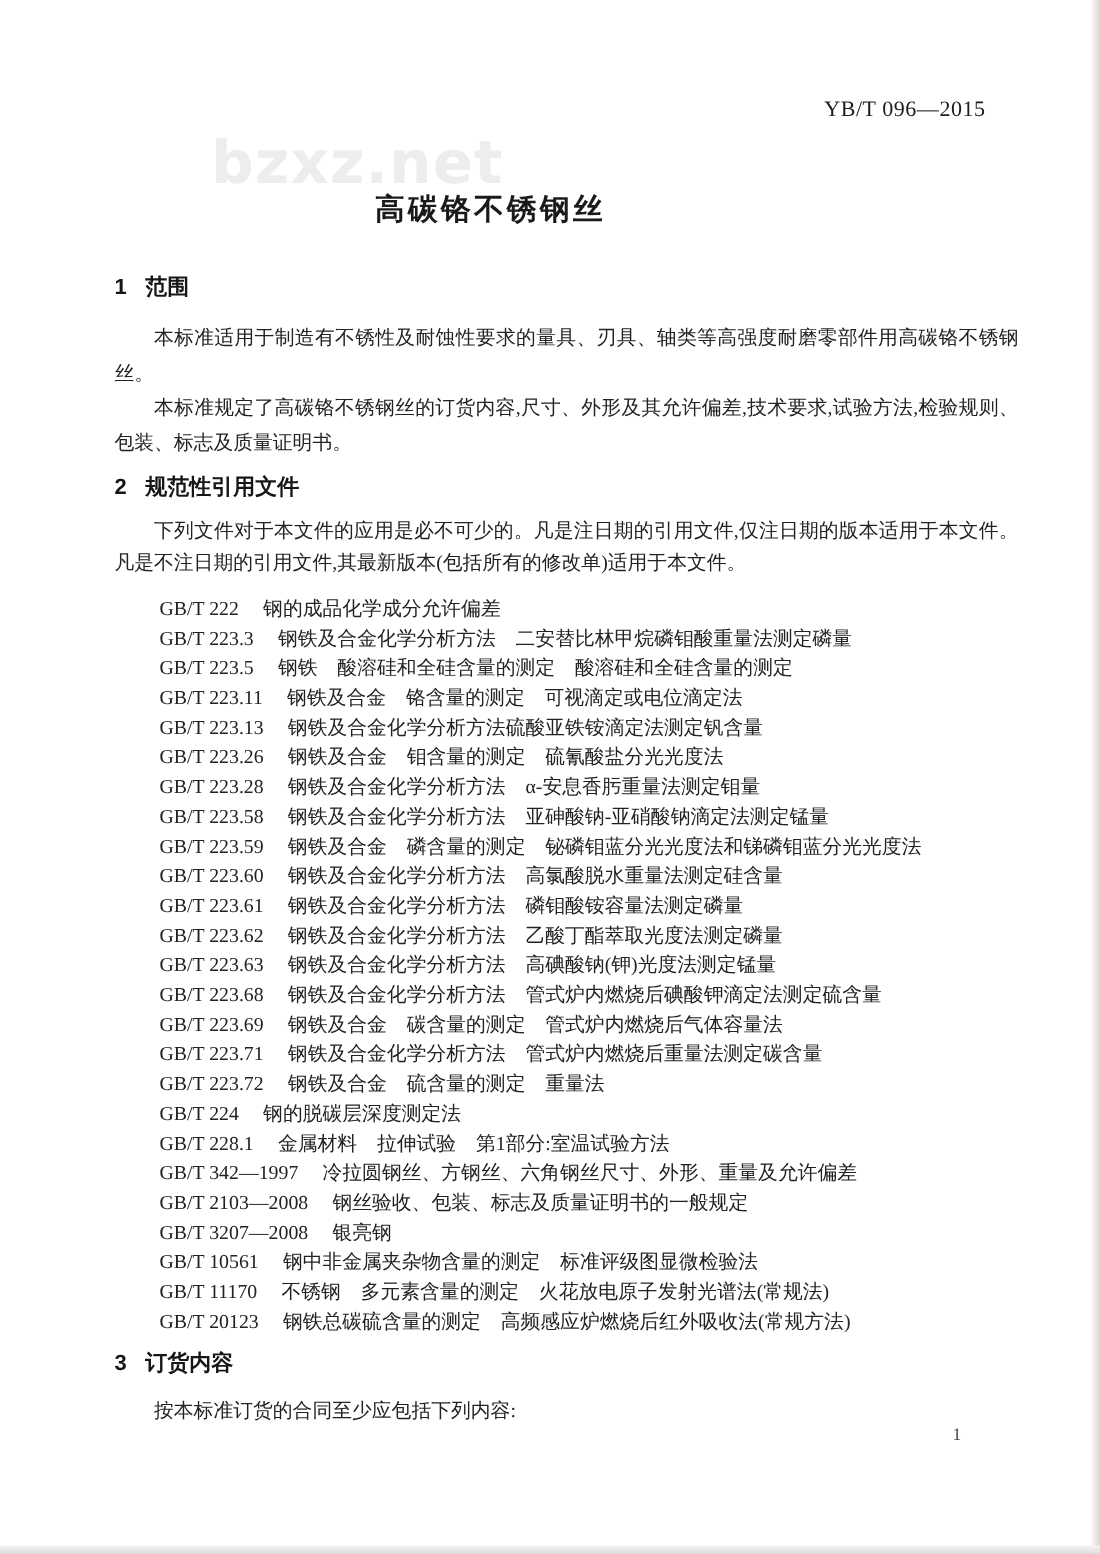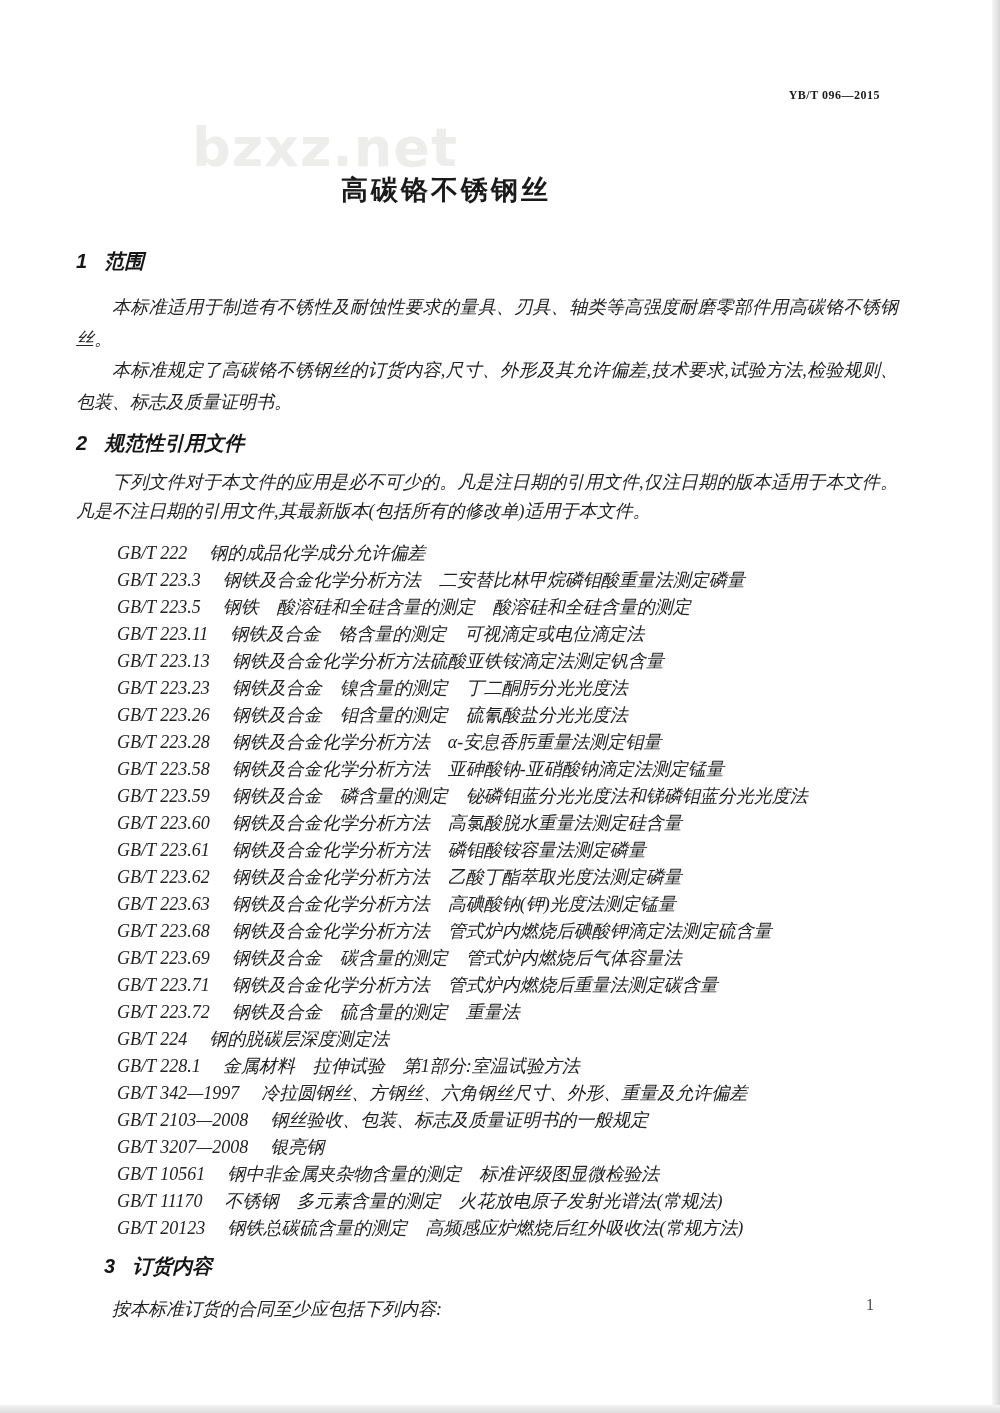--- a/index.html
+++ b/index.html
@@ -19,33 +19,33 @@
     position:absolute; left:0; bottom:0; width:1000px; height:8px;
     background:linear-gradient(to bottom,#f4f4f4,#dcdcdc);
   }
   .watermark {
     position:absolute; left:192px; top:116px;
     font-family:"DejaVu Sans","Liberation Sans",sans-serif;
     font-weight:bold; font-size:54px; letter-spacing:1px;
     color:#ededec; user-select:none; z-index:0;
   }
   .header-code {
-    position:absolute; top:88px; right:120px;
+    position:absolute; top:88px; right:104px;
     font-family:"Liberation Serif","DejaVu Serif",serif;
-    font-weight:bold; font-size:12px; letter-spacing:0.5px;
+    font-weight:normal; font-size:20px; letter-spacing:0.5px;
     color:#1d1d1d; z-index:2;
   }
   .doc-title {
     position:absolute; top:172px; left:446px; transform:translateX(-50%);
     font-family:Liberation Sans, sans-serif;
     font-weight:bold; font-size:27px; letter-spacing:3px;
     color:#1a1a1a; white-space:nowrap; z-index:2;
   }
   .content {
-    position:absolute; left:76px; top:250px; width:822px; z-index:2;font-style:italic;
+    position:absolute; left:104px; top:250px; width:822px; z-index:2;
   }
   .sec-heading {
     font-family:"Liberation Sans","DejaVu Sans",sans-serif;
     font-weight:700; font-size:20px; line-height:22px; color:#161616;
     margin:0;
   }
   .sec-num { display:inline-block; margin-right:17px; }
   .p-body {
     font-size:18px; line-height:31.5px; text-align:justify;
     text-indent:2em; margin:0; color:#222222;
@@ -55,21 +55,21 @@
   .s2 .p-body { line-height:29px; }
   .refs { margin-top:14px; }
   .ref-line {
     padding-left:41px; line-height:27px; font-size:18px;
     white-space:nowrap; color:#222222;
   }
   .ref-code {
     font-family:"Liberation Serif","DejaVu Serif",serif;
     margin-right:22px;
   }
-  .h3-gap { margin-top:13px; margin-bottom:17px;margin-left:28px; }
+  .h3-gap { margin-top:13px; margin-bottom:17px; }
   .page-number {
     position:absolute; left:866px; top:1296px;
     font-size:16px; color:#4a4a4a; z-index:2;
   }
 </style>
 </head>
 <body>
 
 <div class="watermark">bzxz.net</div>
 <div class="header-code">YB/T 096—2015</div>
@@ -86,21 +86,20 @@
   <div class="s2">
     <p class="sec-heading h2-gap"><span class="sec-num">2</span><span>规范性引用文件</span></p>
     <p class="p-body">下列文件对于本文件的应用是必不可少的。凡是注日期的引用文件,仅注日期的版本适用于本文件。凡是不注日期的引用文件,其最新版本(包括所有的修改单)适用于本文件。</p>
 
     <div class="refs">
       <div class="ref-line"><span class="ref-code">GB/T 222</span><span class="ref-title">钢的成品化学成分允许偏差</span></div>
       <div class="ref-line"><span class="ref-code">GB/T 223.3</span><span class="ref-title">钢铁及合金化学分析方法　二安替比林甲烷磷钼酸重量法测定磷量</span></div>
       <div class="ref-line"><span class="ref-code">GB/T 223.5</span><span class="ref-title">钢铁　酸溶硅和全硅含量的测定　酸溶硅和全硅含量的测定</span></div>
       <div class="ref-line"><span class="ref-code">GB/T 223.11</span><span class="ref-title">钢铁及合金　铬含量的测定　可视滴定或电位滴定法</span></div>
       <div class="ref-line"><span class="ref-code">GB/T 223.13</span><span class="ref-title">钢铁及合金化学分析方法硫酸亚铁铵滴定法测定钒含量</span></div>
-      <div class="ref-line"><span class="ref-code">GB/T 223.23</span><span class="ref-title">钢铁及合金　镍含量的测定　丁二酮肟分光光度法</span></div>
       <div class="ref-line"><span class="ref-code">GB/T 223.26</span><span class="ref-title">钢铁及合金　钼含量的测定　硫氰酸盐分光光度法</span></div>
       <div class="ref-line"><span class="ref-code">GB/T 223.28</span><span class="ref-title">钢铁及合金化学分析方法　α-安息香肟重量法测定钼量</span></div>
       <div class="ref-line"><span class="ref-code">GB/T 223.58</span><span class="ref-title">钢铁及合金化学分析方法　亚砷酸钠-亚硝酸钠滴定法测定锰量</span></div>
       <div class="ref-line"><span class="ref-code">GB/T 223.59</span><span class="ref-title">钢铁及合金　磷含量的测定　铋磷钼蓝分光光度法和锑磷钼蓝分光光度法</span></div>
       <div class="ref-line"><span class="ref-code">GB/T 223.60</span><span class="ref-title">钢铁及合金化学分析方法　高氯酸脱水重量法测定硅含量</span></div>
       <div class="ref-line"><span class="ref-code">GB/T 223.61</span><span class="ref-title">钢铁及合金化学分析方法　磷钼酸铵容量法测定磷量</span></div>
       <div class="ref-line"><span class="ref-code">GB/T 223.62</span><span class="ref-title">钢铁及合金化学分析方法　乙酸丁酯萃取光度法测定磷量</span></div>
       <div class="ref-line"><span class="ref-code">GB/T 223.63</span><span class="ref-title">钢铁及合金化学分析方法　高碘酸钠(钾)光度法测定锰量</span></div>
       <div class="ref-line"><span class="ref-code">GB/T 223.68</span><span class="ref-title">钢铁及合金化学分析方法　管式炉内燃烧后碘酸钾滴定法测定硫含量</span></div>
       <div class="ref-line"><span class="ref-code">GB/T 223.69</span><span class="ref-title">钢铁及合金　碳含量的测定　管式炉内燃烧后气体容量法</span></div>

